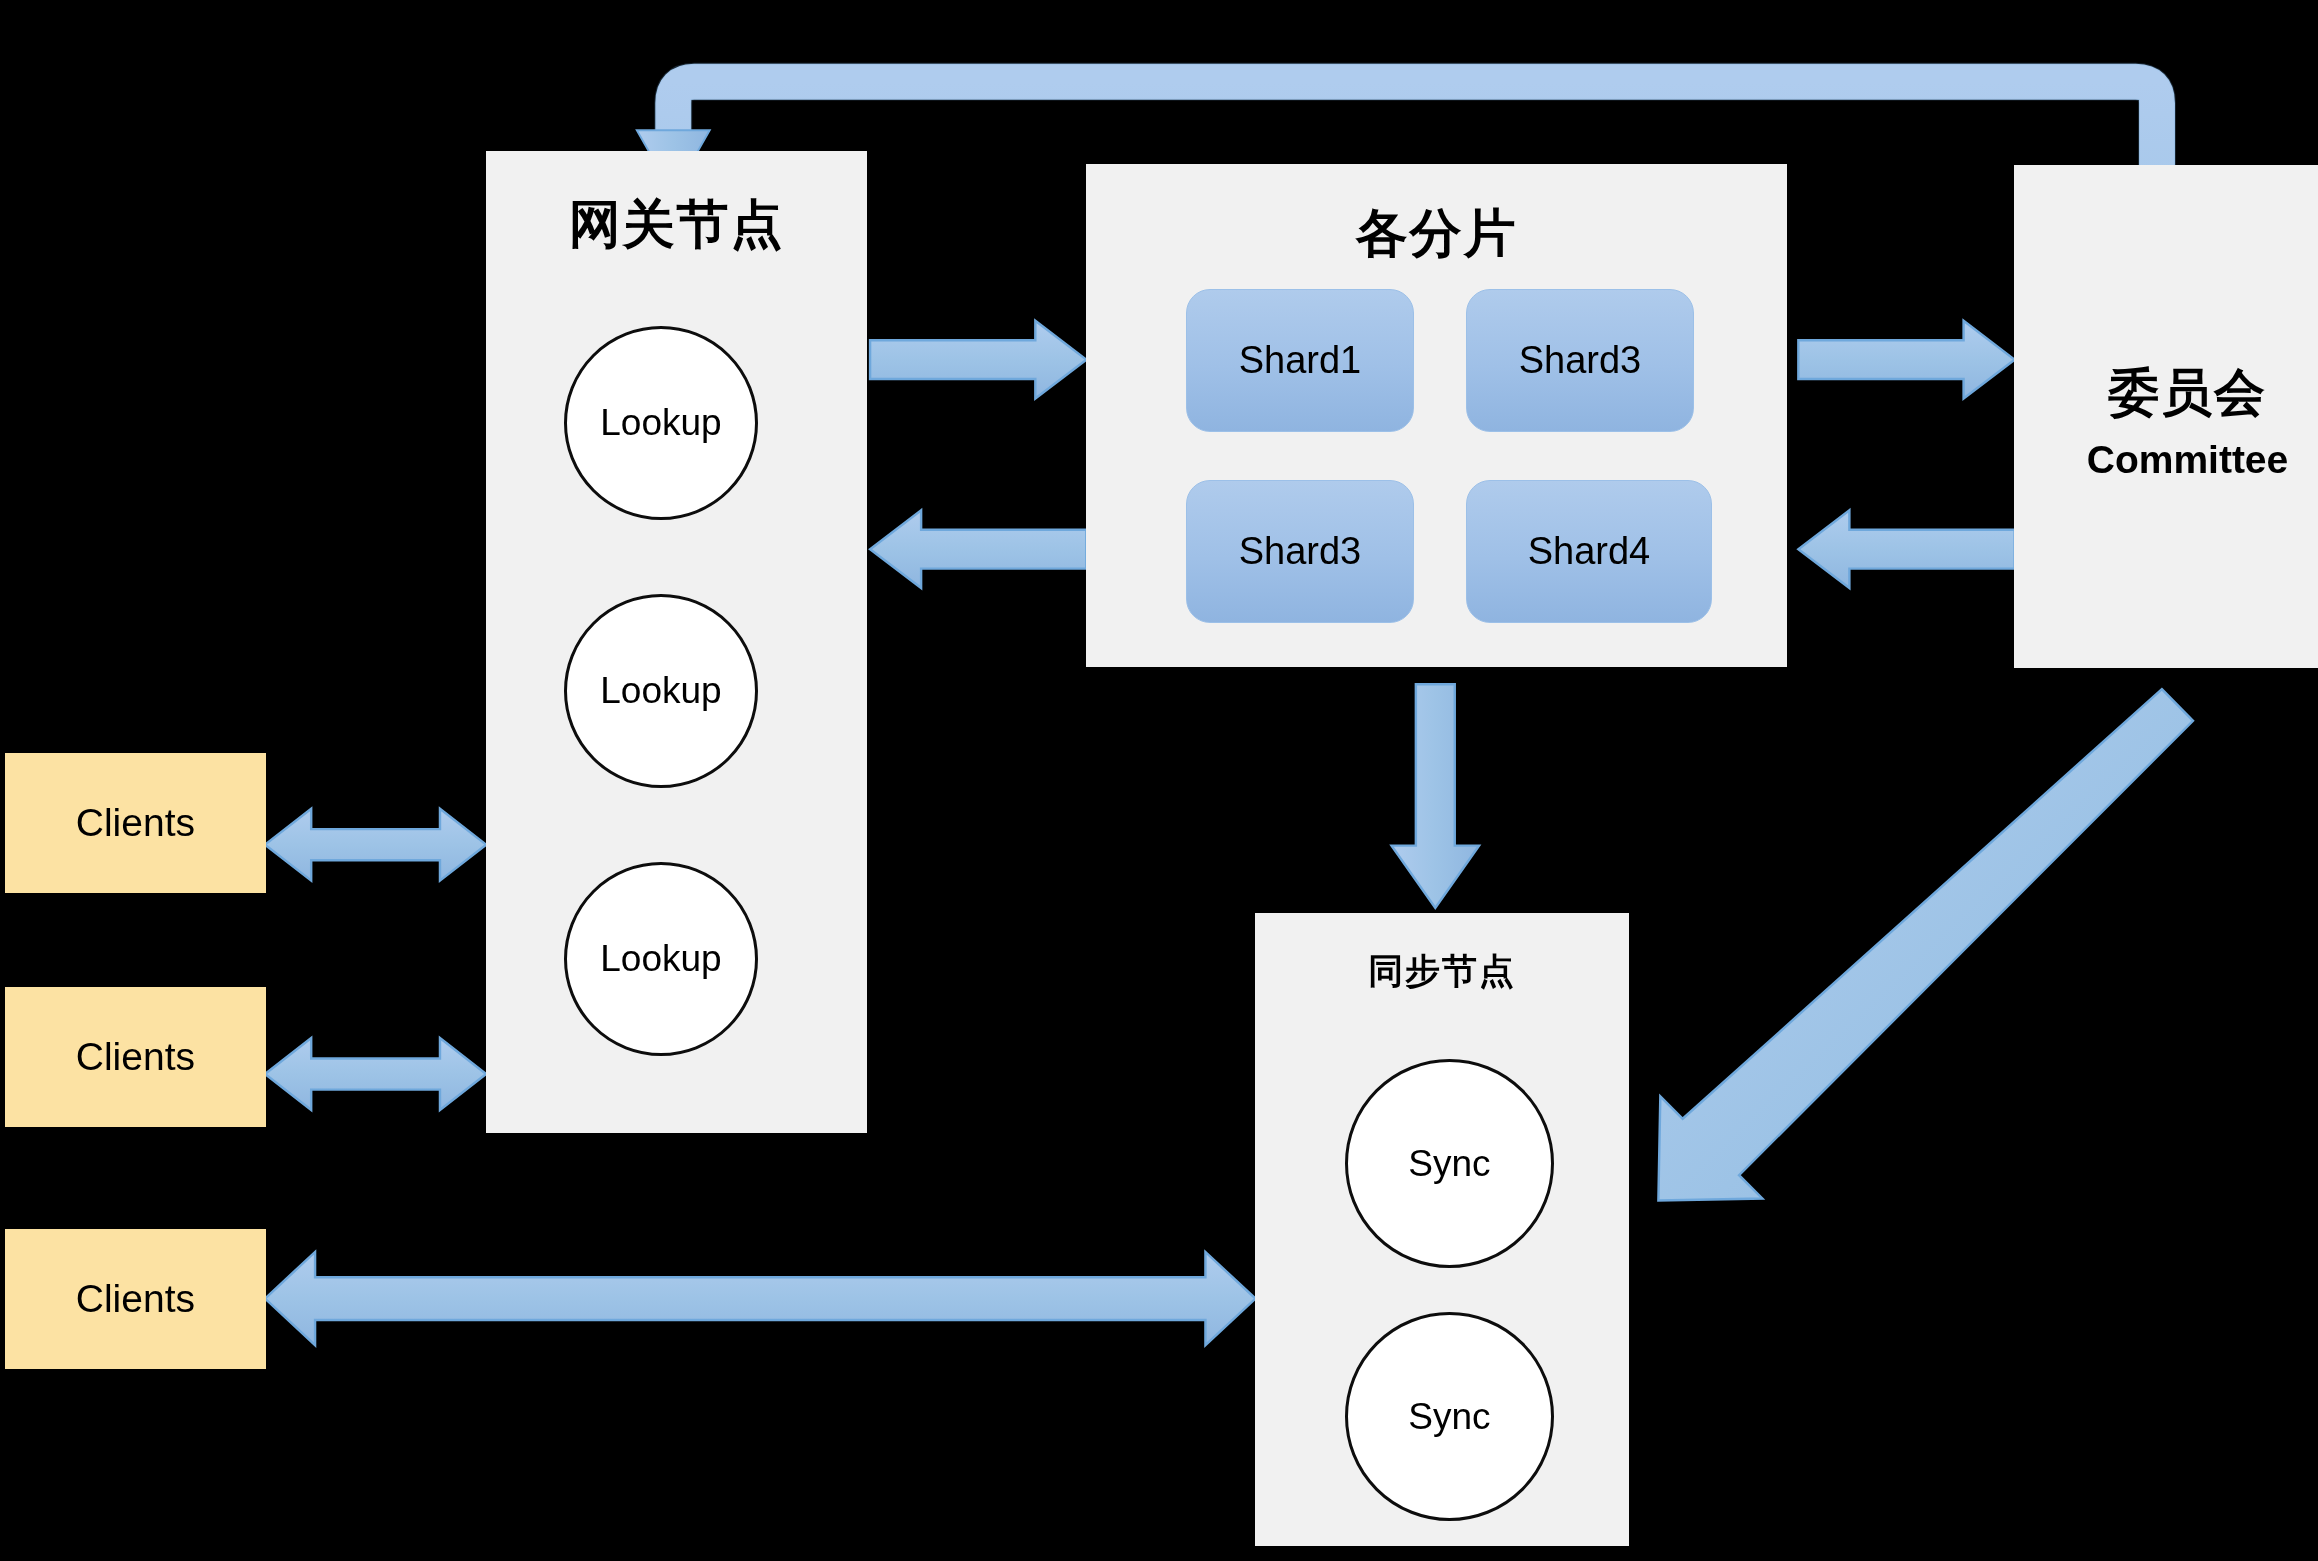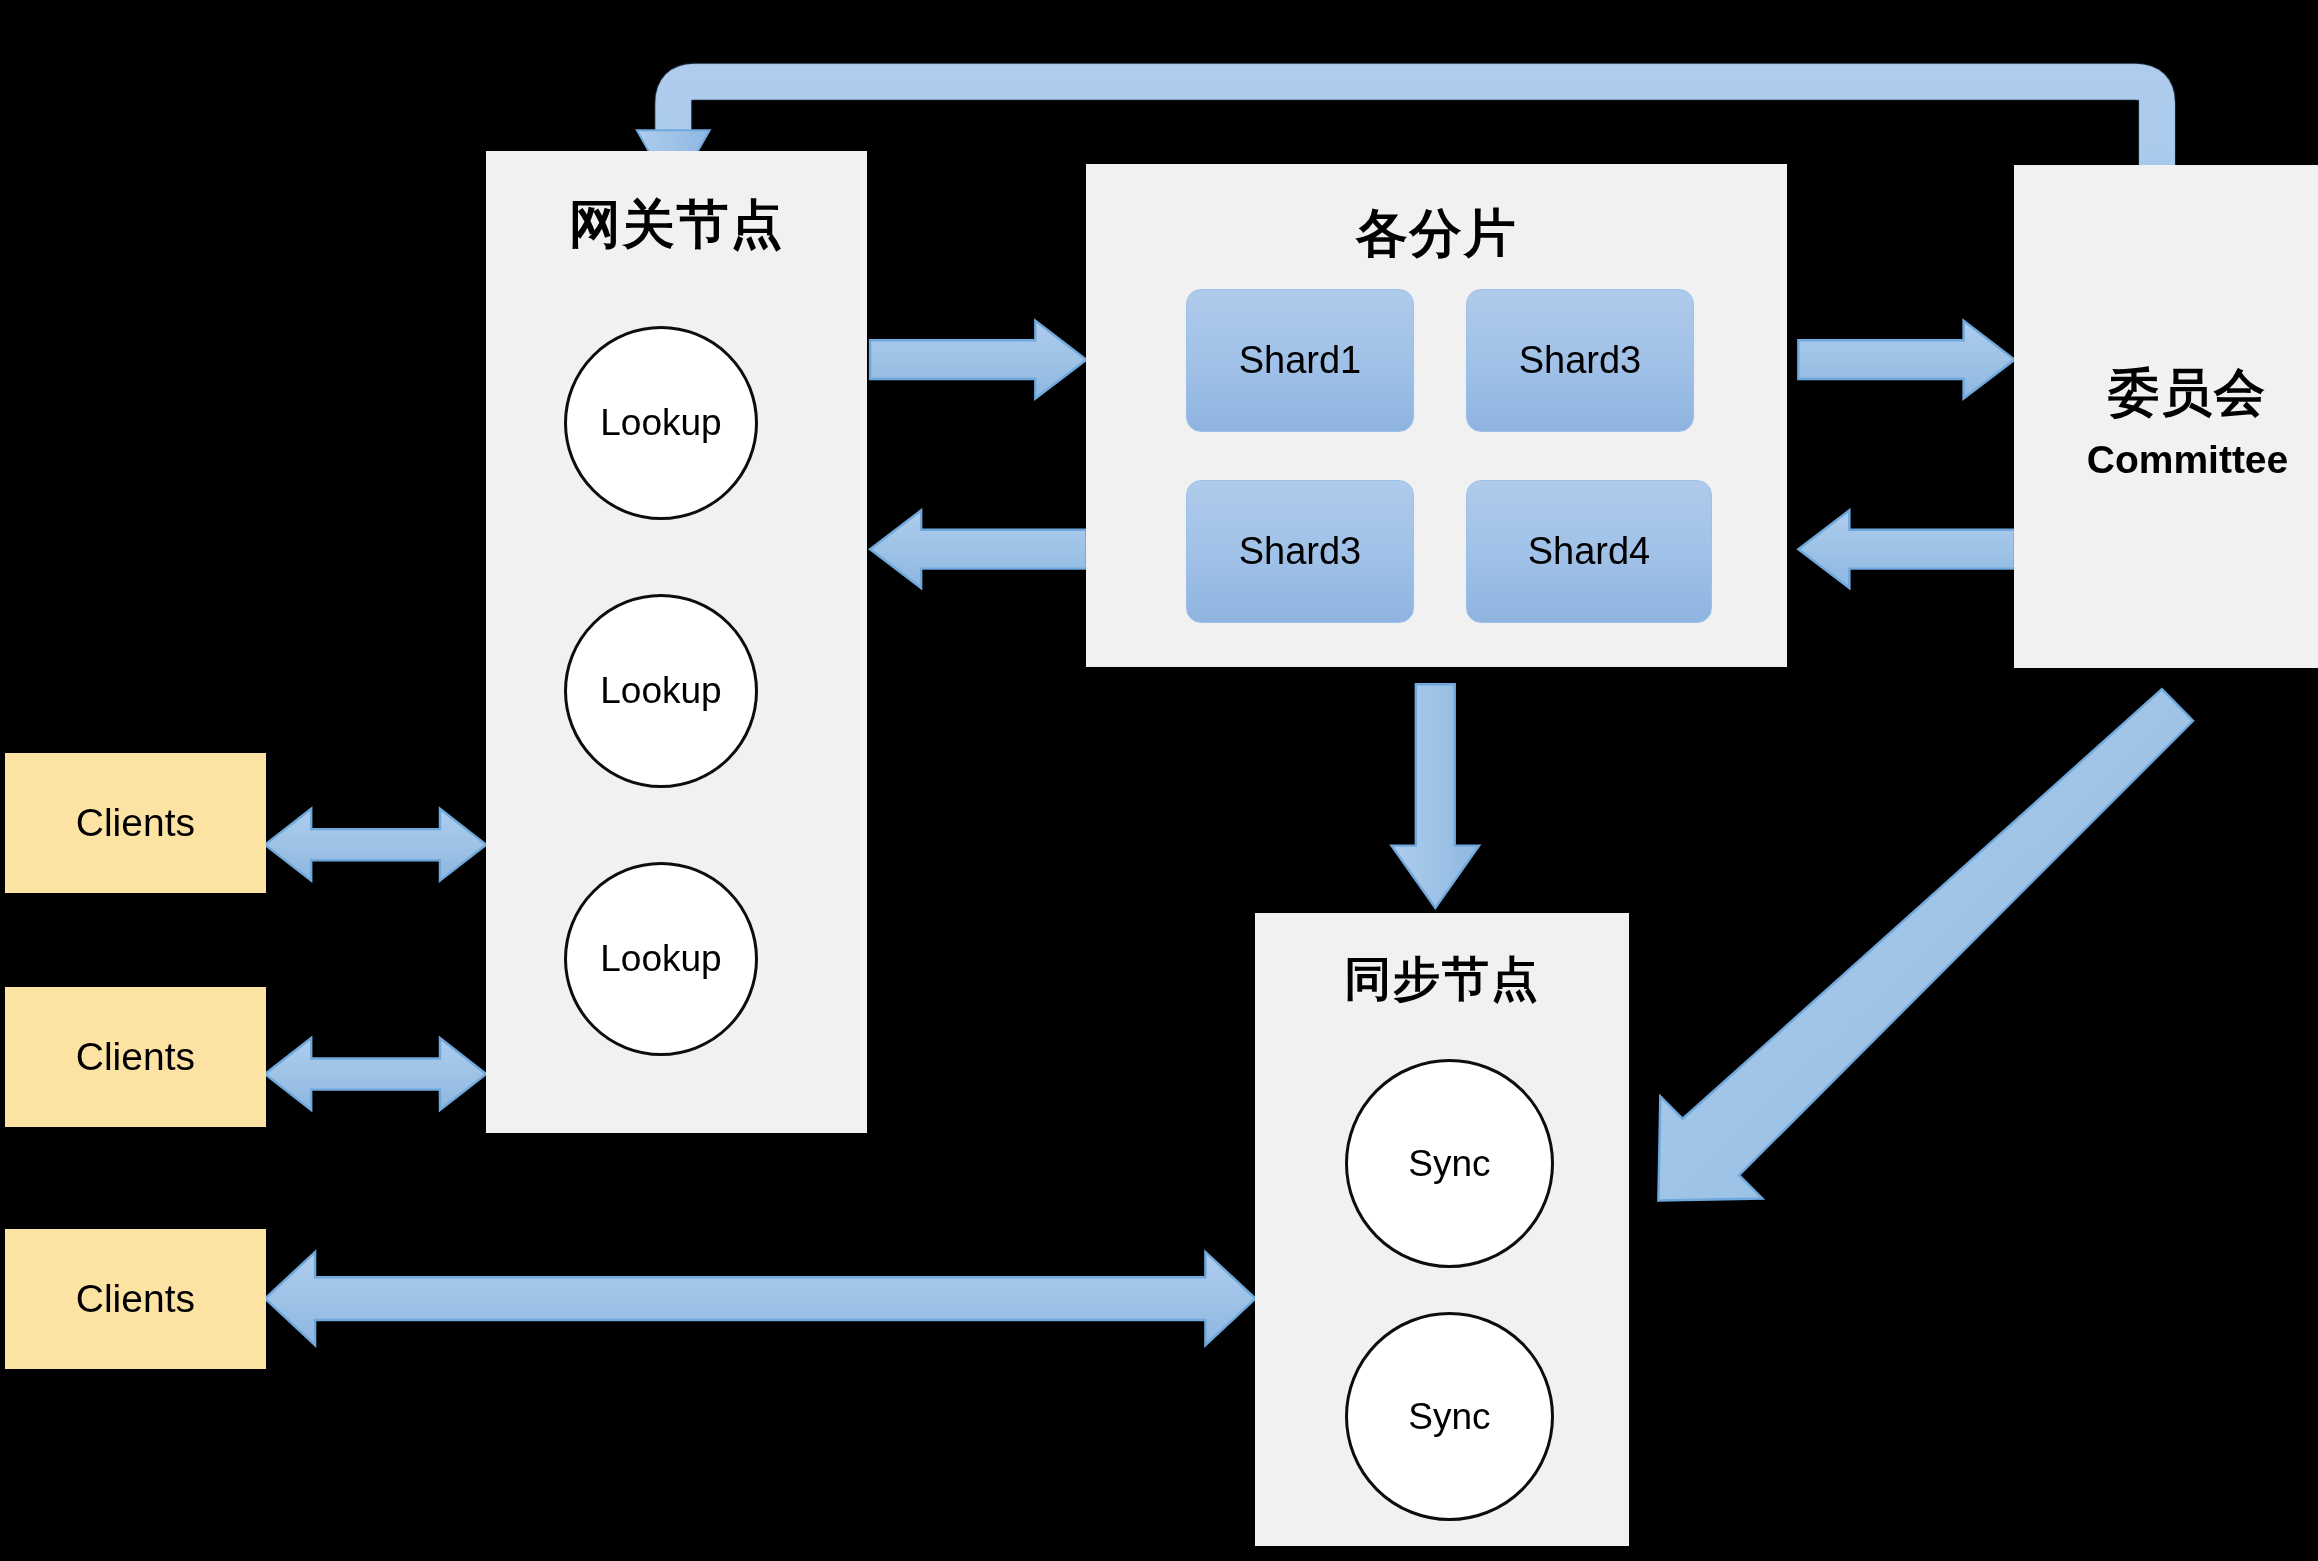--- a/index.html
+++ b/index.html
@@ -52,21 +52,21 @@
     border-radius: 50%;
     box-sizing: border-box;
     display: flex;
     align-items: center;
     justify-content: center;
     color: #000000;
     font-family: "Liberation Sans", sans-serif;
   }
   .shard-box {
     position: absolute;
-    border-radius: 15px;
+    border-radius: 24px;
     box-sizing: border-box;
     display: flex;
     align-items: center;
     justify-content: center;
     color: #000000;
     font-family: "Liberation Sans", sans-serif;
     background: linear-gradient(180deg, #AFCBEC 0%, #9FC0E7 55%, #8FB4E0 100%);
     border: 1.5px solid #9CC0E8;
   }
   .client-box {
@@ -202,21 +202,21 @@
       <span>Shard4</span>
     </div>
   </div>
 
   <div class="panel" style="left:2014px; top:165px; width:347px; height:503px;">
     <div class="panel-title" style="top:194px; font-size:51px; letter-spacing:1.9px;">委员会</div>
     <div class="panel-sub" style="top:273px; font-size:39px;">Committee</div>
   </div>
 
   <div class="panel" style="left:1255px; top:913px; width:374px; height:633px;">
-    <div class="panel-title" style="top:35px; font-size:47px; letter-spacing:1.9px;">同步节点</div>
+    <div class="panel-title" style="top:35px; font-size:35px; letter-spacing:1.9px;">同步节点</div>
 
     <div class="circle-node" style="left:90px; top:146px; width:209px; height:209px; font-size:37px;">
       <span>Sync</span>
     </div>
     <div class="circle-node" style="left:90px; top:399px; width:209px; height:209px; font-size:37px;">
       <span>Sync</span>
     </div>
   </div>
 
   <div class="client-box" style="left:4.9px; top:753px; width:261px; height:140px; font-size:39px;">

